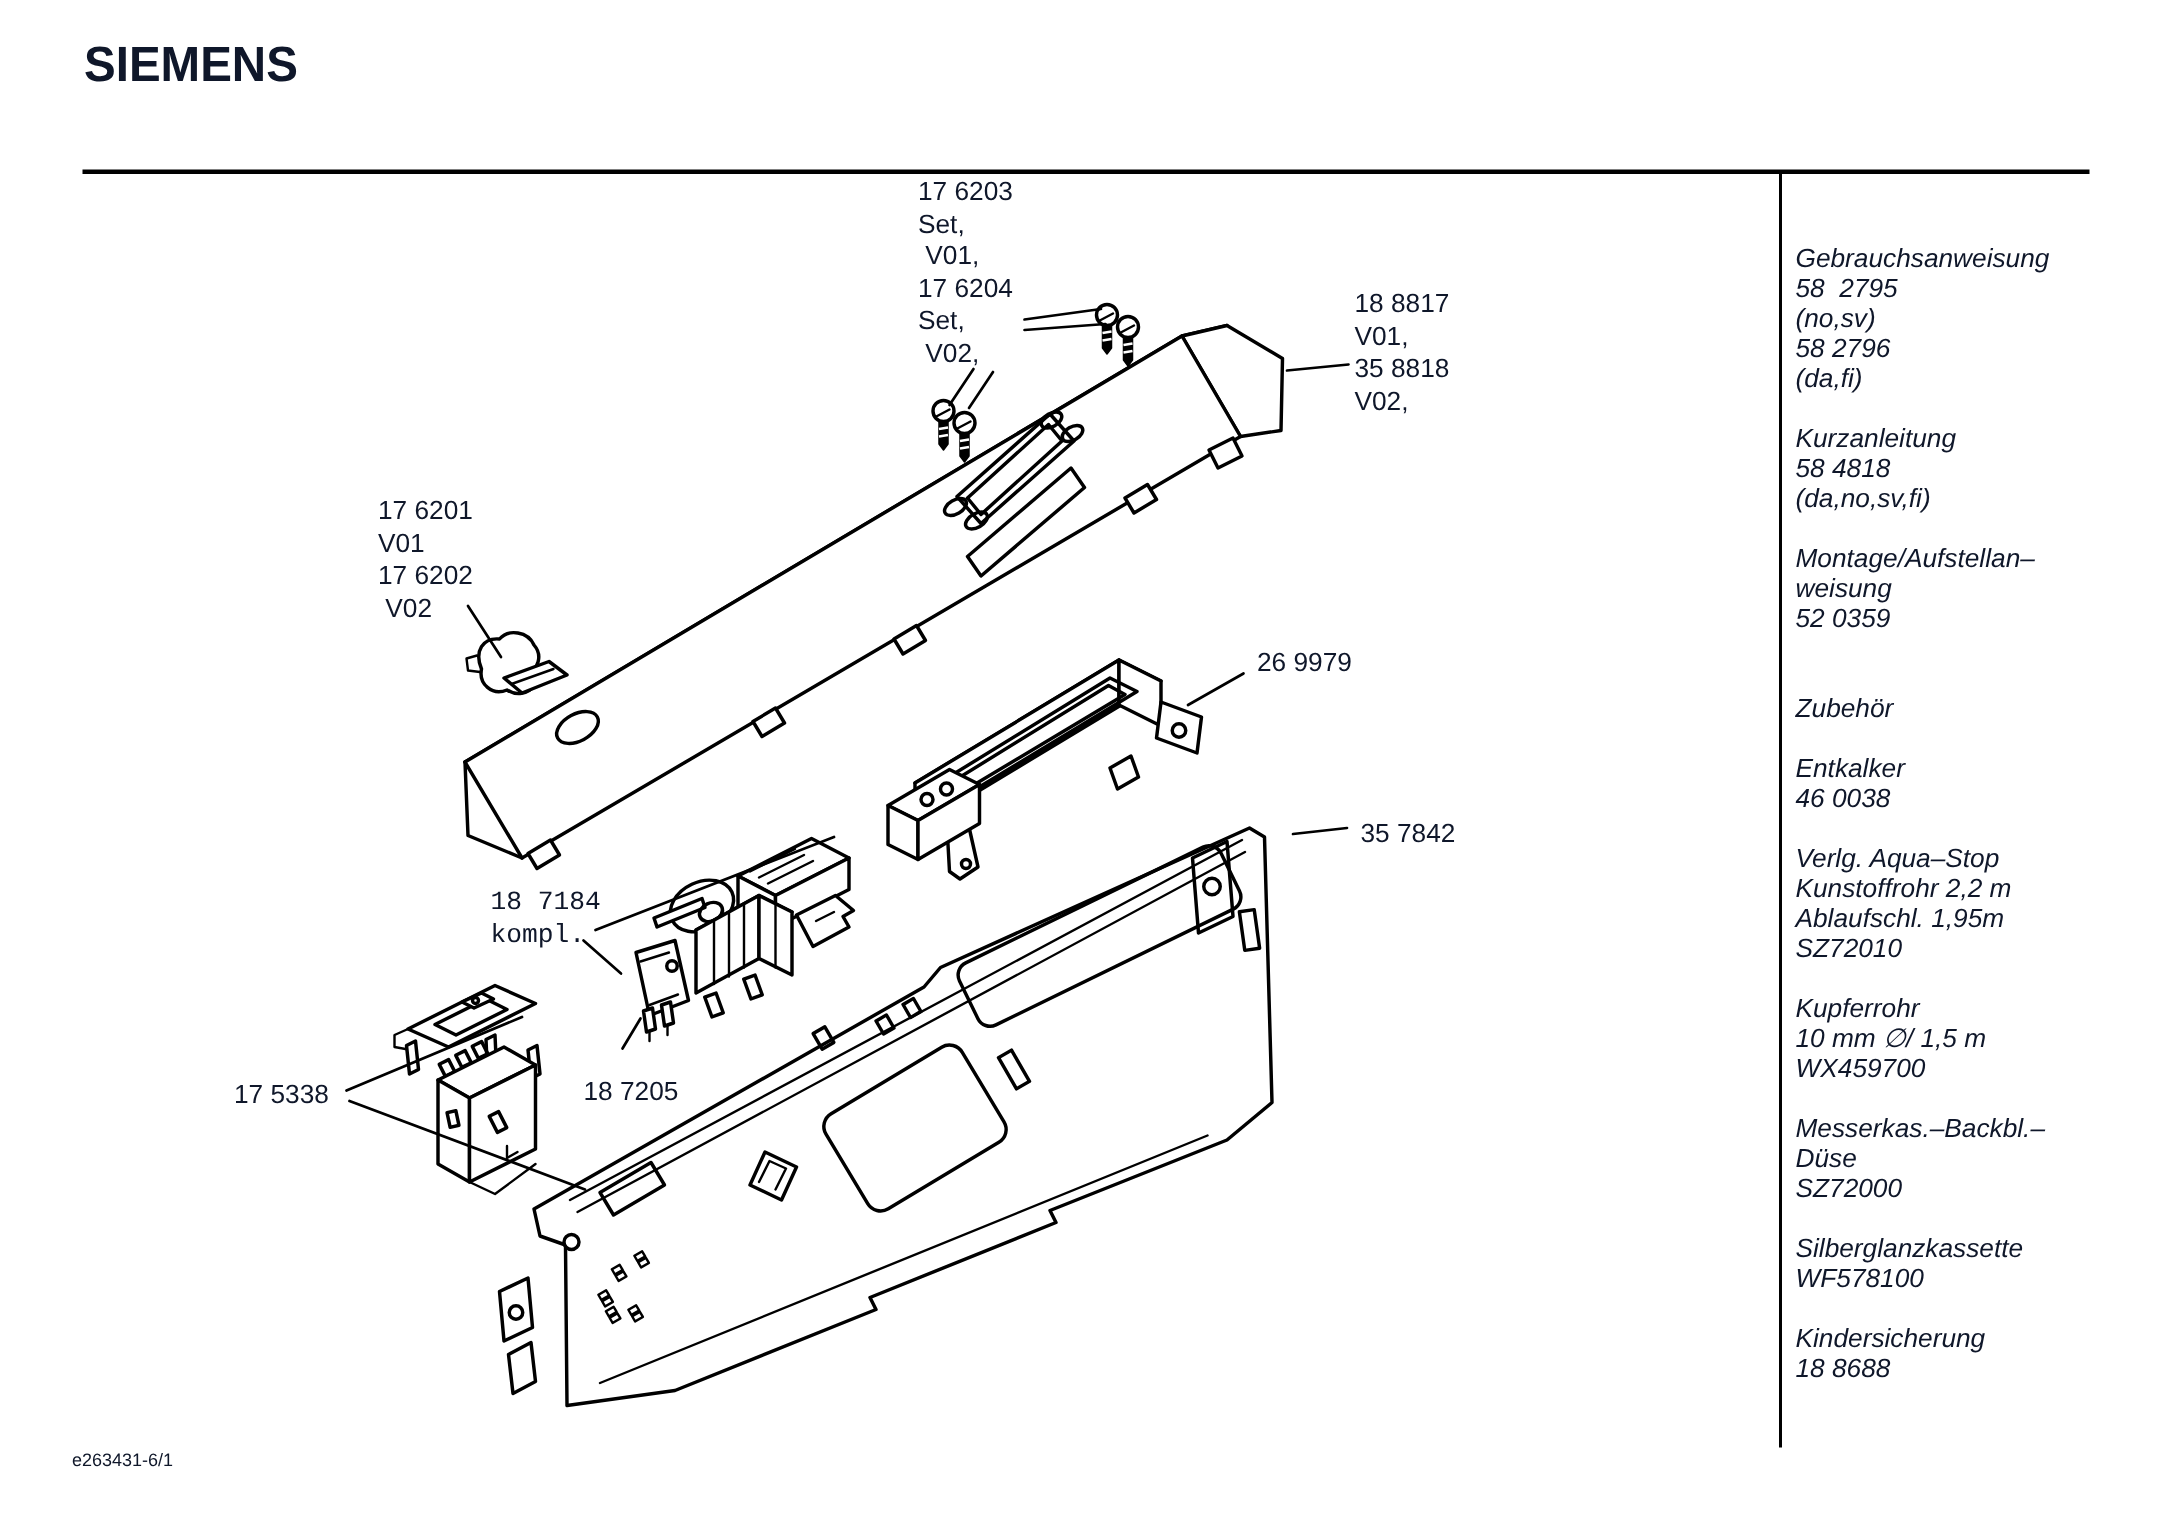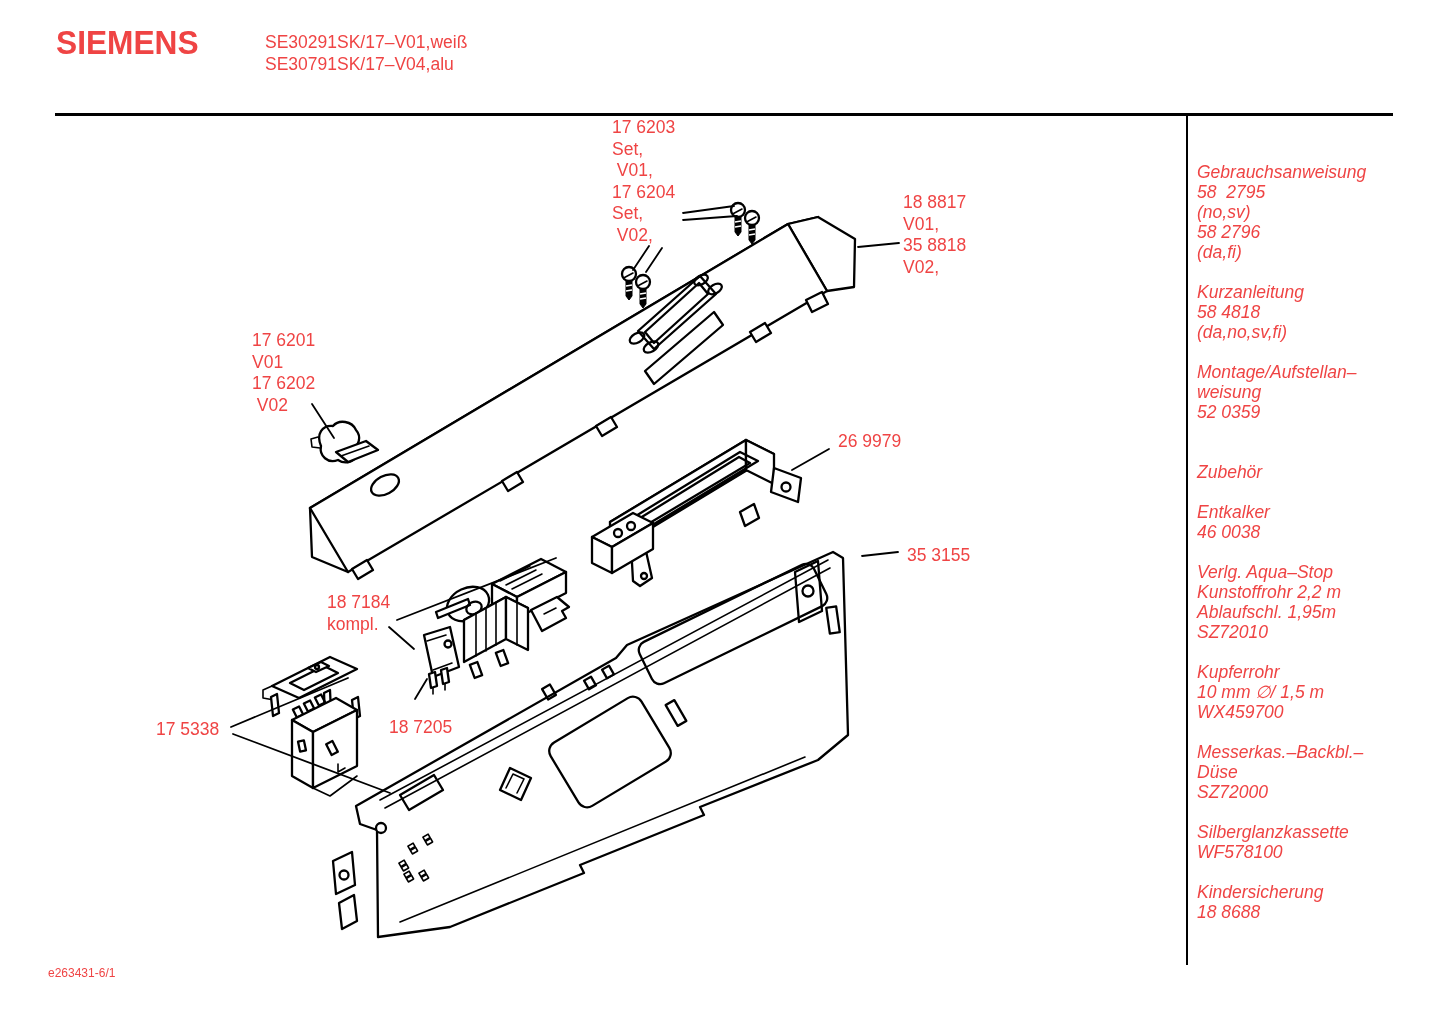--- a/index.html
+++ b/index.html
@@ -1,17 +1,17 @@
 <!DOCTYPE html>
 <html><head>
 <meta charset="utf-8">
 <style>
   html,body{margin:0;padding:0;background:#fff;}
   .page{position:relative;width:1442px;height:1019px;background:#ffffff;overflow:hidden;
-        font-family:"Liberation Sans", sans-serif;color:#ef4444;}
+        font-family:"Liberation Sans", sans-serif;color:#0f172a;}
   .brand{position:absolute;left:56px;top:24px;font-size:33px;font-weight:bold;
          letter-spacing:0px;transform:scaleX(.96);transform-origin:left top;}
   .model{position:absolute;left:265px;top:31px;font-size:17.5px;line-height:22px;}
   .cat{position:absolute;left:1146px;top:30px;font-size:19px;line-height:22px;}
   .rule-h{position:absolute;left:55px;top:113px;width:1338px;height:3px;background:#000;}
   .rule-v{position:absolute;left:1186px;top:116px;width:2px;height:849px;background:#000;}
   .sidebar{position:absolute;left:1197px;top:162px;font-size:17.5px;}
   .sidebar .tline{height:20px;line-height:20px;white-space:pre;font-style:italic;}
   .tline{white-space:pre;}
   .labels .plabel{position:absolute;font-size:17.5px;}
@@ -25,24 +25,20 @@
   svg .wht{fill:none;stroke:#fff;stroke-width:1.6;}
   svg .leader{fill:none;stroke:#000;stroke-width:1.8;stroke-linecap:round;}
 </style>
 </head>
 <body>
 
 <div class="page">
 
   <div class="brand">SIEMENS</div>
 
-  <div class="model">
-    <div class="tline">SE30291SK/17–V01,weiß</div>
-    <div class="tline">SE30791SK/17–V04,alu</div>
-  </div>
 
 
   <div class="rule-h"></div>
   <div class="rule-v"></div>
 
   <svg class="diagram" width="1442" height="1019" viewBox="0 0 1442 1019" xmlns="http://www.w3.org/2000/svg">
 
     <g>
       <polygon class="ln" points="310,508 788,224 818,217 340,501"></polygon>
       <polygon class="ln" points="788,224 818,217 855,239 854,287 827,291"></polygon>
@@ -307,23 +303,23 @@
       <div class="plabel" style="left: 252px; top: 330px;">
         <div class="tline">17 6201</div>
         <div class="tline">V01</div>
         <div class="tline">17 6202</div>
         <div class="tline"> V02</div>
       </div>
       <div class="plabel" style="left: 838px; top: 431px;">
         <div class="tline">26 9979</div>
       </div>
       <div class="plabel" style="left: 907px; top: 545px;">
-        <div class="tline">35 3155</div>
-      </div>
-      <div class="plabel" style="left: 327px; top: 592px;">
+        <div class="tline">35 7842</div>
+      </div>
+      <div class="plabel" style="left: 327px; top: 592px; font-family: Liberation Mono, monospace;">
         <div class="tline">18 7184</div>
         <div class="tline">kompl.</div>
       </div>
       <div class="plabel" style="left: 389px; top: 702px; margin-top: 15px;">
         <div class="tline">18 7205</div>
       </div>
       <div class="plabel" style="left: 156px; top: 719px;">
         <div class="tline">17 5338</div>
       </div>
     </div>

